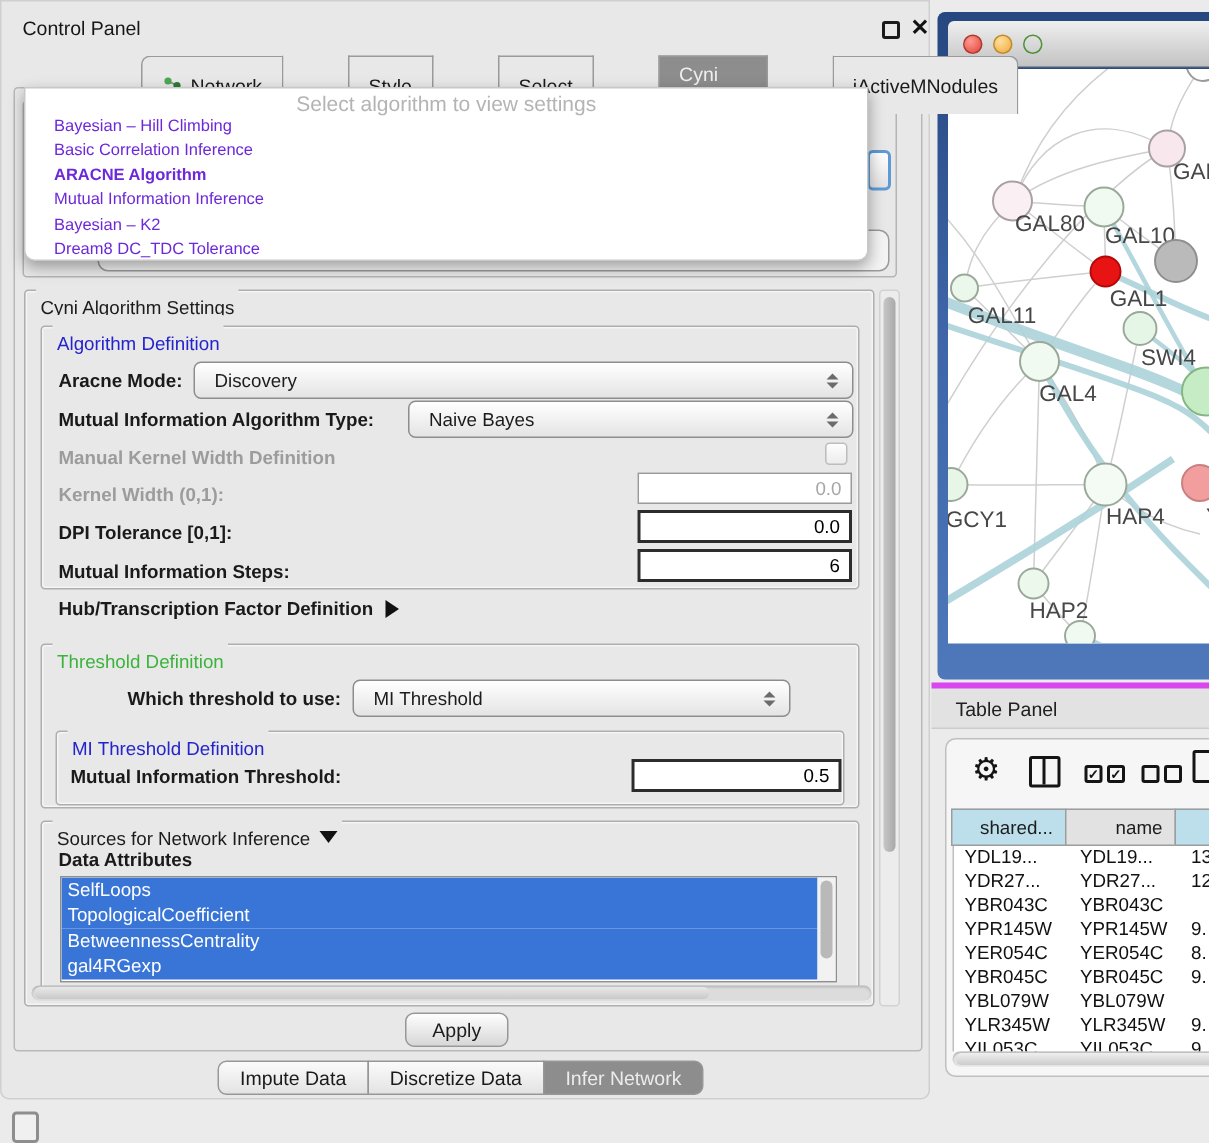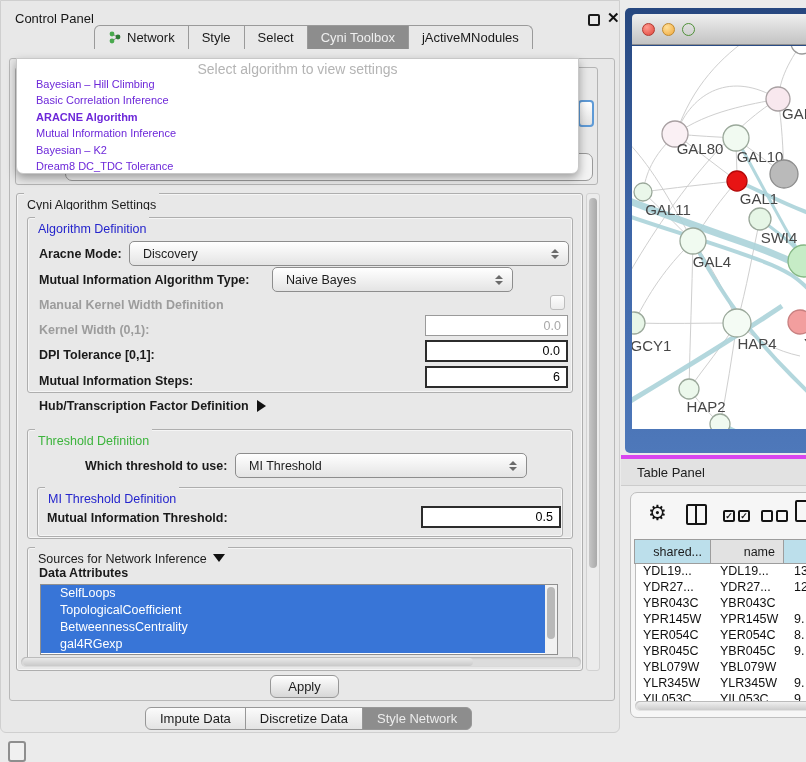--- a/index.html
+++ b/index.html
@@ -15,21 +15,21 @@
   .control-panel{
     position:absolute; left:0; top:0; width:620px; height:733px;
     background:#e8e8e8;
     border:1px solid #cfcfcf; border-radius:0 0 6px 6px;
   }
   .cp-title{ position:absolute; left:14px; top:10px; font-size:13px; color:#161616;}
   .cp-float{ position:absolute; left:587px; top:13px; width:12px; height:12px;
     border:2px solid #1a1a1a; border-radius:2px; background:transparent;}
   .cp-close{ position:absolute; left:606px; top:8px; font-size:15px; font-weight:bold; color:#111;}
   
-  .tabstrip{ position:absolute; left:94px; top:24px; display:flex; z-index:5;}
+  .tabstrip{ position:absolute; left:94px; top:36px; display:flex; z-index:5;gap:44px;}
   .tab{
     font-size:13px; padding:4px 13px 4px 13px; background:#e8e8e8;
     border:1px solid #9a9a9a; border-bottom:none; margin-left:-1px;
     display:flex; align-items:center; gap:5px; color:#1a1a1a;
   }
   .tab:first-child{ border-radius:6px 0 0 0;}
   .tab:last-child{ border-radius:0 6px 0 0;}
   .tab.selected{ background:#8d8d8d; color:#efefef;}
   .outer-box{ position:absolute; left:8px; top:57px; width:606px; height:643px;
     border:1px solid #b8b8b8; border-radius:3px; background:#e8e8e8;}
@@ -84,21 +84,21 @@
     background:#ececec; border:1px solid #d2d2d2; border-radius:3px;}
   .vsb .thumb{ position:absolute; left:2px; top:4px; width:8px; height:370px;
     background:linear-gradient(90deg,#c6c6c6,#a9a9a9); border-radius:5px;}
   .hsb{ position:absolute; left:20px; top:656px; width:560px; height:10px;
     background:#dcdcdc; border-radius:5px; box-shadow:inset 0 1px 2px rgba(0,0,0,.2);}
   .hsb .thumb{ position:absolute; left:2px; top:1px; width:450px; height:8px;
     background:linear-gradient(#e9e9e9,#c9c9c9); border-radius:4px;}
   
   .attr-list{ position:absolute; left:39px; top:583px; width:518px; height:71px;
     background:#fff; border:1px solid #8f8f8f; overflow:hidden;}
-  .attr-item{ font-size:12.5px; line-height:17px; padding-left:19px;
+  .attr-item{ font-size:12.5px; line-height:17px; padding-left:4px;
     background:var(--selection); color:#fff; width:504px;}
   .attr-sb{ position:absolute; right:1px; top:1px; width:12px; height:69px; background:#f2f2f2;}
   .attr-sb .thumb{ position:absolute; left:2px; top:2px; width:8px; height:52px;
     background:#b9b9b9; border-radius:4px;}
   
   .apply-btn{ position:absolute; left:269px; top:674px; width:69px; height:23px;
     border:1px solid #979797; border-radius:6px; background:linear-gradient(#fefefe,#d7d7d7);
     font-size:13px; text-align:center; line-height:21px;}
   .bottom-tabs{ position:absolute; left:145px; top:706px; display:flex;}
   .btab{ font-size:13px; padding:3px 14px; border:1px solid #979797; margin-left:-1px;
@@ -209,21 +209,21 @@
   </div>
   <div class="lbl" style="left:38px; top:246px;">Aracne Mode:</div>
   <div class="combo" style="left:128px; top:240px; width:440px; height:25px;">
     <span>Discovery</span>
     <span class="spin">
         <i class="up"></i>
         <i class="dn"></i>
       </span>
   </div>
   <div class="lbl" style="left:38px; top:272px;">Mutual Information Algorithm Type:</div>
-  <div class="combo" style="left:271px; top:266px; width:241px; height:25px;">
+  <div class="combo" style="left:271px; top:266px; width:297px; height:25px;">
     <span>Naive Bayes</span>
     <span class="spin">
         <i class="up"></i>
         <i class="dn"></i>
       </span>
   </div>
   <div class="lbl dis" style="left:38px; top:297px;">Manual Kernel Width Definition</div>
   <div class="checkbox" style="left:549px; top:294px;"></div>
   <div class="lbl dis" style="left:38px; top:322px;">Kernel Width (0,1):</div>
   <input class="tfield dis" style="left: 424px; top: 314px; width: 143px; height: 21px;" value="0.0">
@@ -267,21 +267,21 @@
 
   <div class="hsb">
       <div class="thumb"></div>
     </div>
 
   <div class="apply-btn">Apply</div>
 
   <div class="bottom-tabs" id="bottom-tabs">
       <div class="btab">Impute Data</div>
       <div class="btab">Discretize Data</div>
-      <div class="btab selected">Style Network</div>
+      <div class="btab selected">Infer Network</div>
     </div>
 </div>
 
 <div class="mini-icon"></div>
 
 <div class="net-window">
   <div class="net-titlebar">
     <div class="tl red"></div>
     <div class="tl yellow"></div>
     <div class="tl green"></div>

